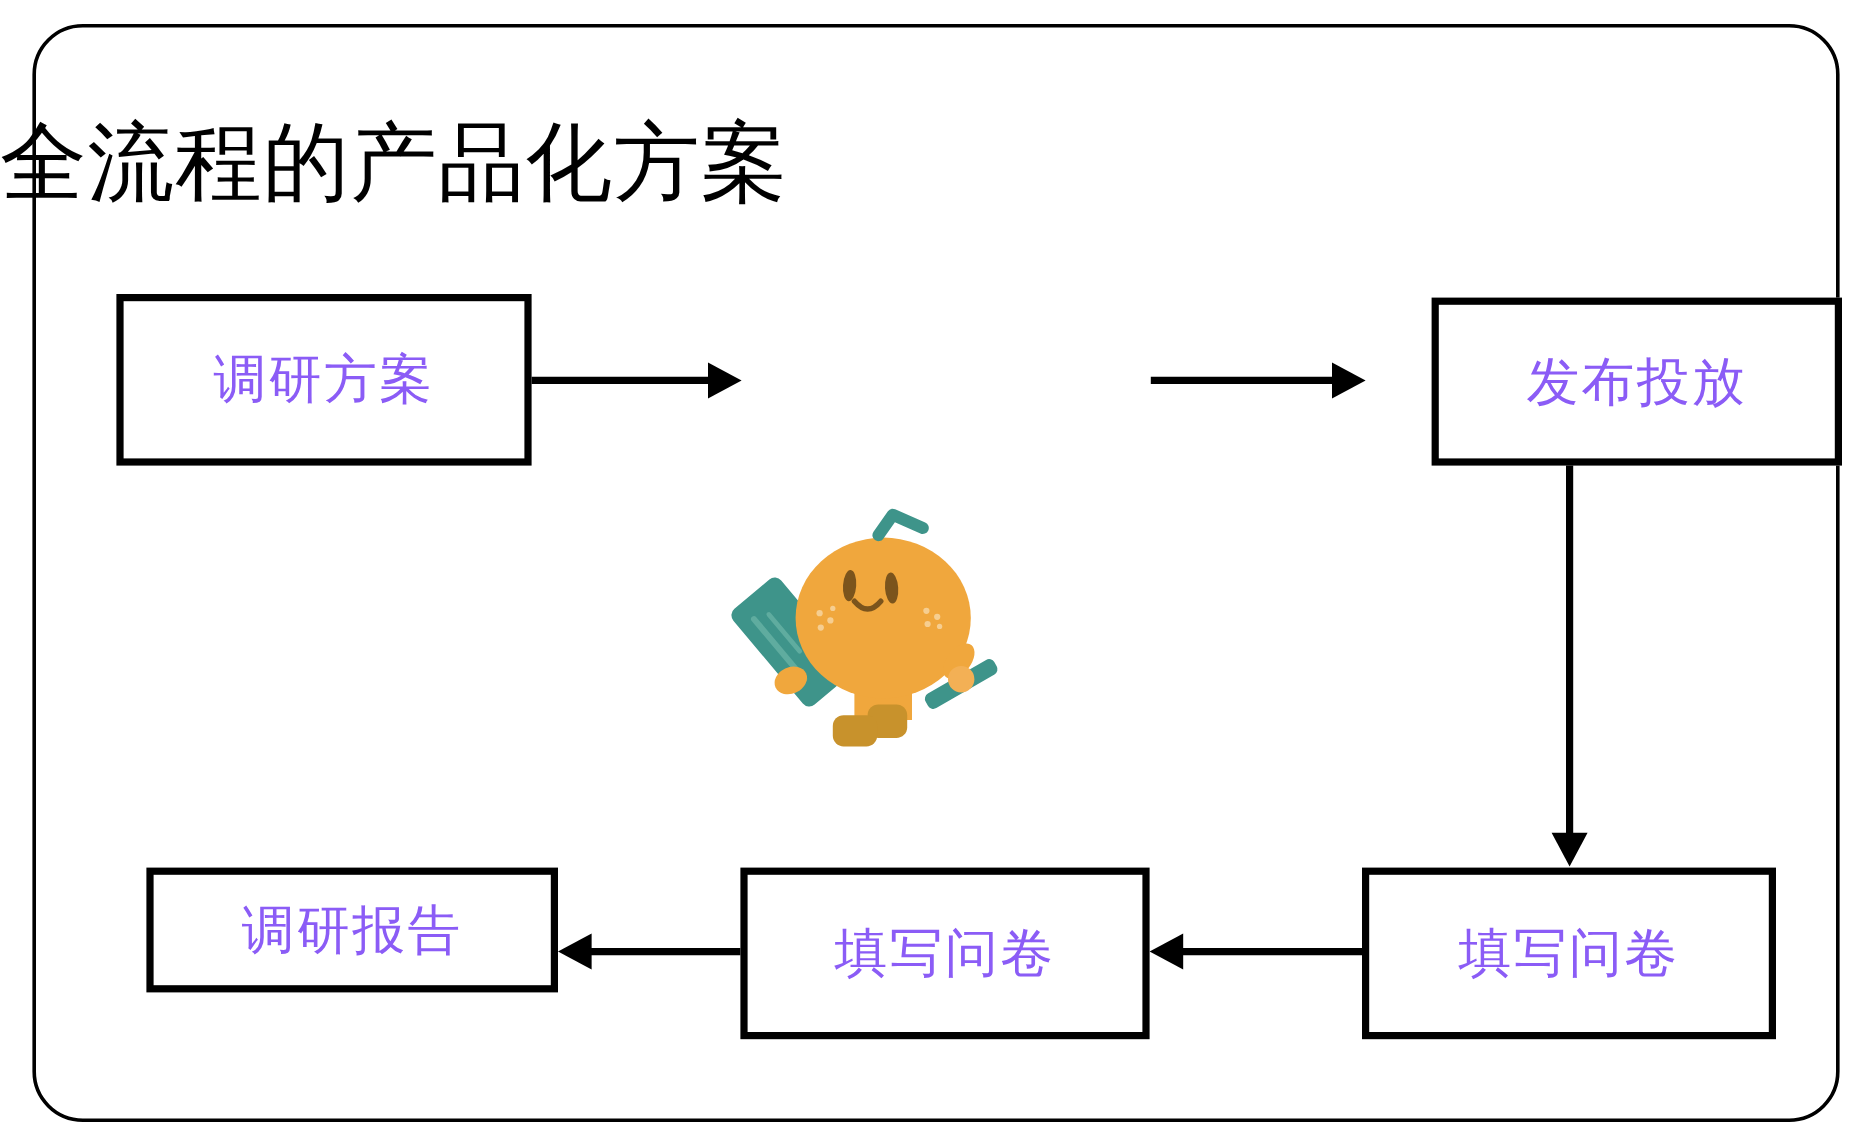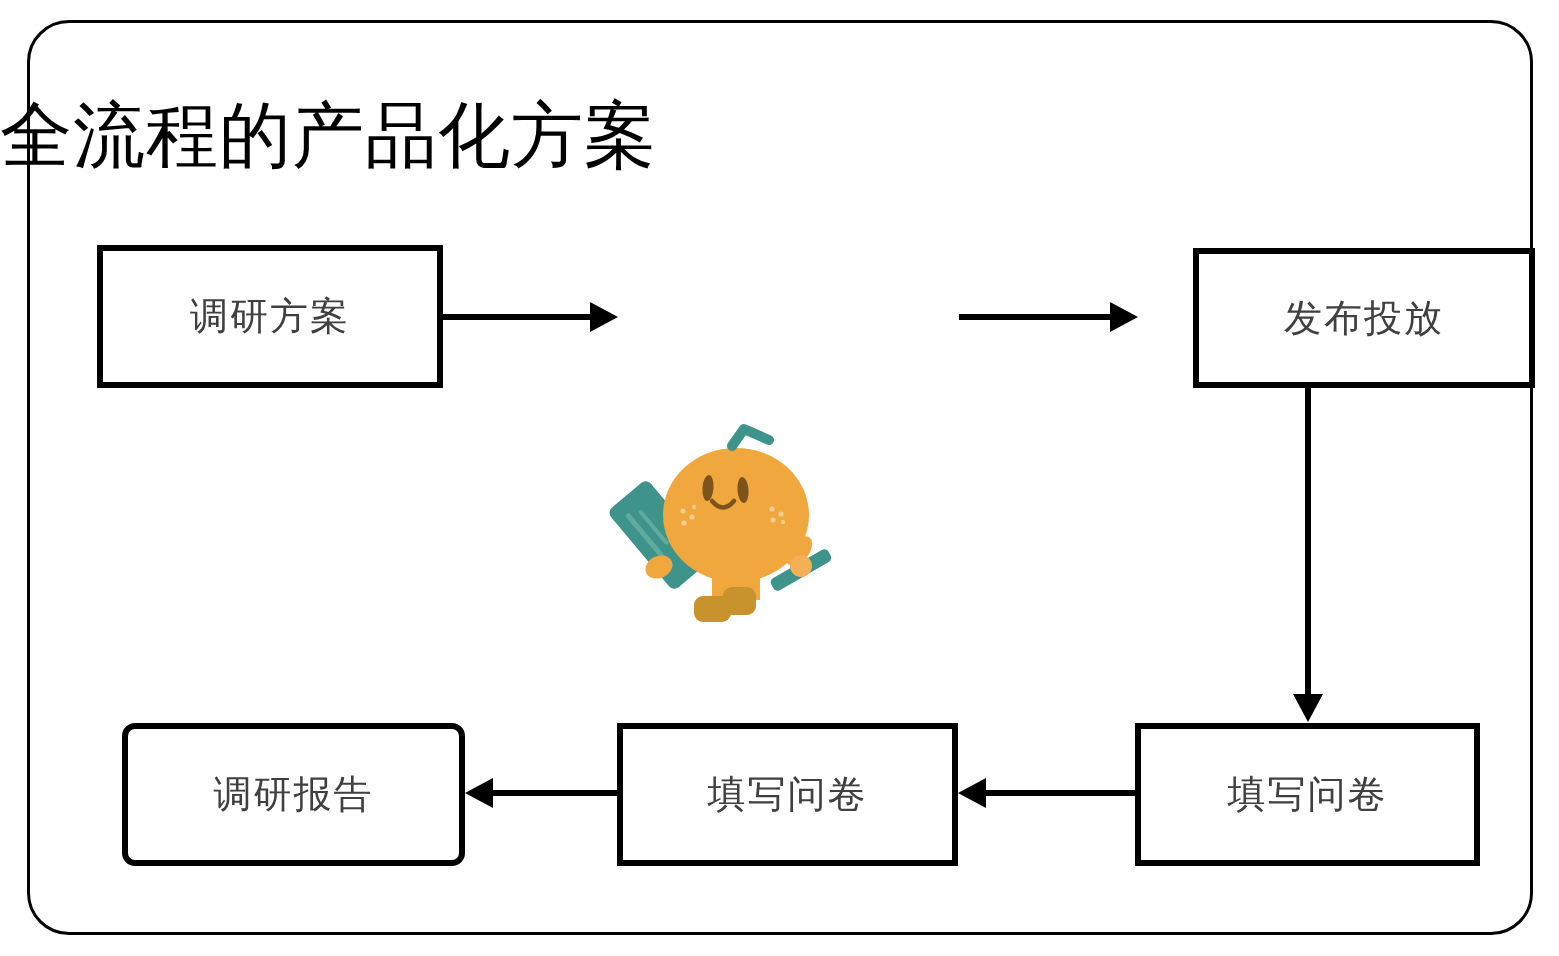--- a/index.html
+++ b/index.html
@@ -9,26 +9,26 @@
     position:absolute;left:27px;top:20px;width:1506px;height:915px;
     border:3px solid #000;border-radius:42px;box-sizing:border-box;background:#fff;
   }
   .diagram-title{
     position:absolute;left:0;top:88px;width:1559px;text-align:left;
     font-size:72px;font-weight:500;color:#000;letter-spacing:1px;white-space:nowrap;
   }
   .flow-box{
     position:absolute;border:6px solid #000;box-sizing:border-box;background:#fff;
     display:flex;align-items:center;justify-content:center;
-    font-size:38px;font-weight:500;color:#404040;letter-spacing:2px;white-space:nowrap;
+    font-size:44px;font-weight:500;color:#8b5cf6;letter-spacing:2px;white-space:nowrap;
   }
   .box-plan   {left:97px;  top:245px; width:346px; height:143px;}
   .box-design {left:618px; top:246px; width:341px; height:142px;}
   .box-publish{left:1193px;top:248px; width:342px; height:140px;}
-  .box-report {left:122px; top:723px; width:343px; height:143px;border-radius:13px;}
+  .box-report {left:122px; top:723px; width:343px; height:104px;}
   .box-analyze{left:617px; top:723px; width:341px; height:143px;}
   .box-fill   {left:1135px;top:723px; width:345px; height:143px;}
   .overlay-svg{position:absolute;left:0;top:0;width:1559px;height:956px;pointer-events:none;}
   .tagline{
     position:absolute;left:540px;top:630px;width:400px;text-align:center;
     font-size:45px;font-weight:700;letter-spacing:2px;white-space:nowrap;
   }
 </style>
 </head>
 <body>

